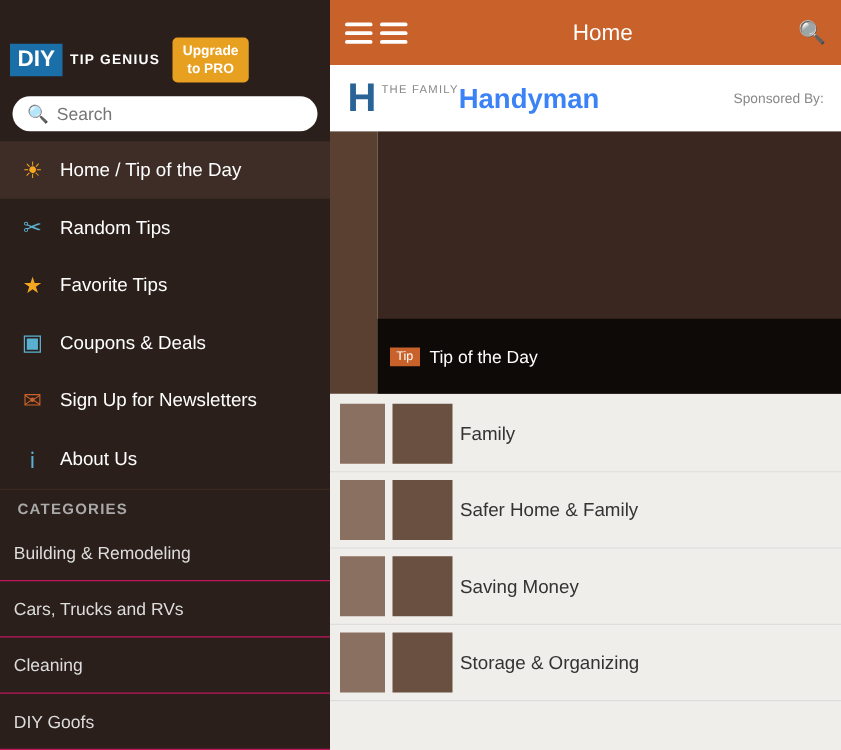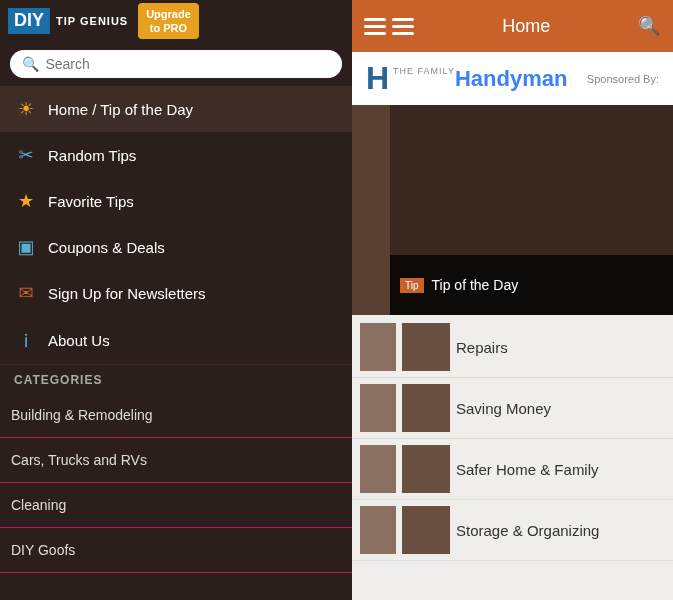--- a/index.html
+++ b/index.html
@@ -1,25 +1,26 @@
 <!DOCTYPE html>
 <html><head>
   <meta charset="utf-8">
   <style>
     * { margin: 0; padding: 0; box-sizing: border-box; }
     body { width: 673px; height: 600px; display: flex; flex-direction: row; font-family: Arial, sans-serif; overflow: hidden; }
 
     
     .left-panel {
-      width: 352px;
+      width: 264px;
       height: 600px;
       background: #2a1f1a;
       display: flex;
       flex-direction: column;
       flex-shrink: 0;
+      justify-content: flex-end;
     }
 
     .header-top {
       background: #2a1f1a;
       display: flex;
       align-items: center;
       height: 42px;
       padding: 0 8px;
     }
 
@@ -375,32 +376,32 @@
         <div class="tip-label-bar">
           <span class="tip-label-small">Tip</span>
           <span>Tip of the Day</span>
         </div>
       </div>
     </div>
 
     <div class="list-item">
       <div class="list-thumb-sm"></div>
       <div class="list-thumb-sm2"></div>
-      <span class="list-item-text">Repairs</span>
+      <span class="list-item-text">Family</span>
+    </div>
+    <div class="list-item">
+      <div class="list-thumb-sm"></div>
+      <div class="list-thumb-sm2"></div>
+      <span class="list-item-text">Safer Home &amp; Family</span>
     </div>
     <div class="list-item">
       <div class="list-thumb-sm"></div>
       <div class="list-thumb-sm2"></div>
       <span class="list-item-text">Saving Money</span>
     </div>
     <div class="list-item">
       <div class="list-thumb-sm"></div>
       <div class="list-thumb-sm2"></div>
-      <span class="list-item-text">Safer Home &amp; Family</span>
-    </div>
-    <div class="list-item">
-      <div class="list-thumb-sm"></div>
-      <div class="list-thumb-sm2"></div>
       <span class="list-item-text">Storage &amp; Organizing</span>
     </div>
 
   </div>
 </div>
 
 </body></html>

